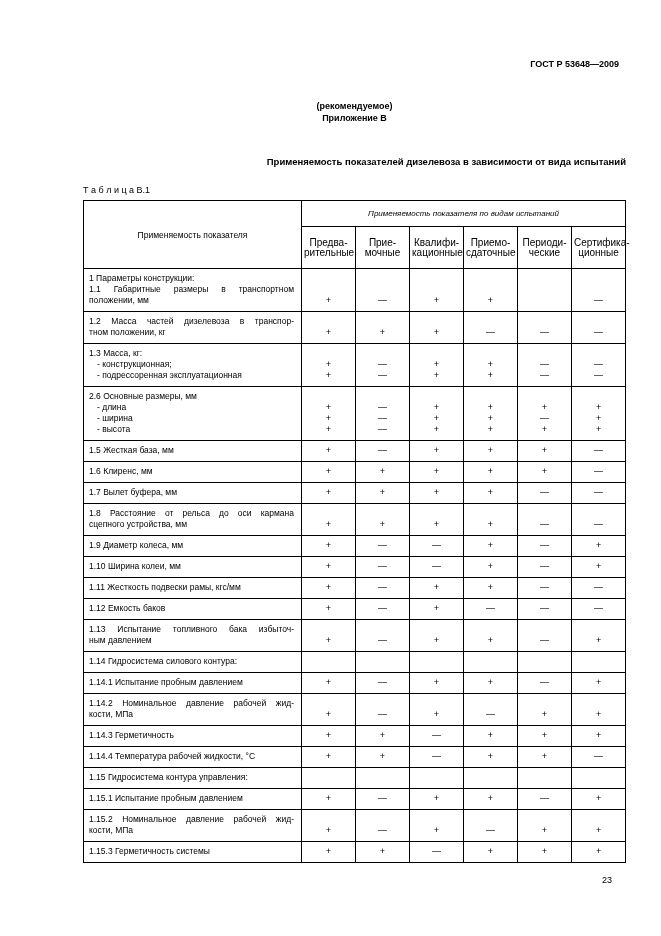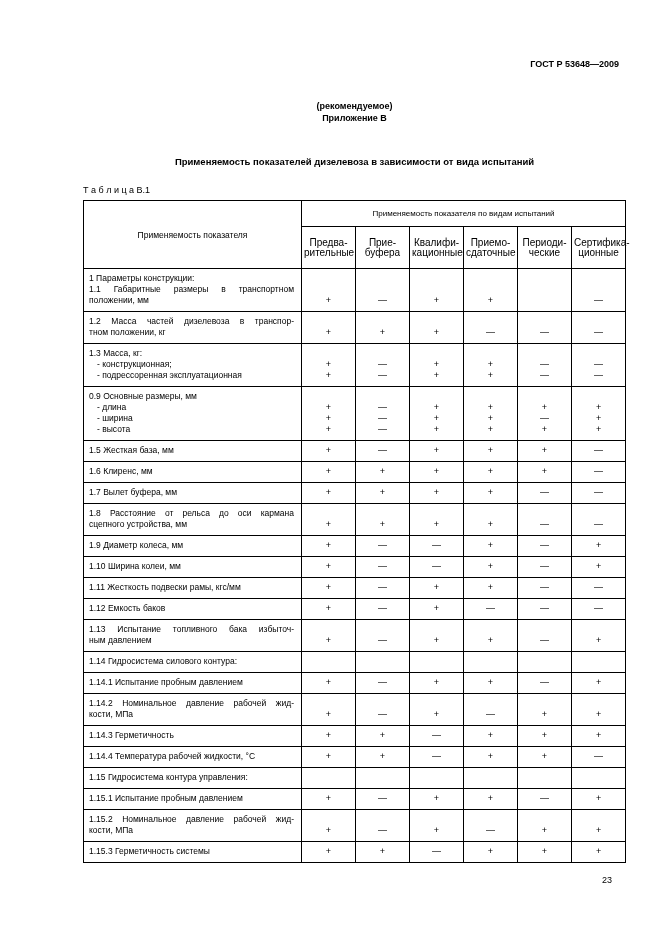--- a/index.html
+++ b/index.html
@@ -24,21 +24,21 @@
   }
   .appendix {
     margin-top: 30px;
     text-align: center;
     font-weight: bold;
     font-size: 9px;
     line-height: 12px;
   }
   .title {
     margin-top: 32px;
-    text-align: center;
+    text-align: right;
     font-weight: bold;
     font-size: 9.5px;
     line-height: 12px;
   }
   .caption {
     margin-top: 17px;
     font-size: 9px;
     line-height: 11px;
   }
   table.appl {
@@ -53,20 +53,21 @@
   }
   col.c-name { width: 218px; }
   col.c-val  { width: 54px; }
   .group-hdr {
     font-size: 8px;
     font-weight: normal;
     height: 26px;
     vertical-align: middle;
     text-align: center;
     padding: 2px;
+    font-style: italic;
   }
   .name-hdr {
     font-size: 8.5px;
     font-weight: normal;
     vertical-align: middle;
     text-align: center;
     padding: 2px;
   }
   .col-hdr {
     height: 42px;
@@ -120,21 +121,21 @@
         <th rowspan="2" class="name-hdr">Применяемость показателя</th>
         <th colspan="6" class="group-hdr">Применяемость показателя по видам испытаний</th>
       </tr>
       <tr id="col-hdr-row">
           <th class="col-hdr">
             <div class="hline">Предва-</div>
             <div class="hline">рительные</div>
           </th>
           <th class="col-hdr">
             <div class="hline">Прие-</div>
-            <div class="hline">буфера</div>
+            <div class="hline">мочные</div>
           </th>
           <th class="col-hdr">
             <div class="hline">Квалифи-</div>
             <div class="hline">кационные</div>
           </th>
           <th class="col-hdr">
             <div class="hline">Приемо-</div>
             <div class="hline">сдаточные</div>
           </th>
           <th class="col-hdr">
@@ -223,21 +224,21 @@
             <div class="tline vline">—</div>
             <div class="tline vline">—</div>
           </td>
           <td class="val-cell">
             <div class="tline vline">—</div>
             <div class="tline vline">—</div>
           </td>
         </tr>
         <tr>
           <td class="name-cell">
-            <div class="tline">0.9  Основные размеры, мм</div>
+            <div class="tline">2.6  Основные размеры, мм</div>
             <div class="tline sub">- длина</div>
             <div class="tline sub">- ширина</div>
             <div class="tline sub">- высота</div>
           </td>
           <td class="val-cell">
             <div class="tline vline">+</div>
             <div class="tline vline">+</div>
             <div class="tline vline">+</div>
           </td>
           <td class="val-cell">

